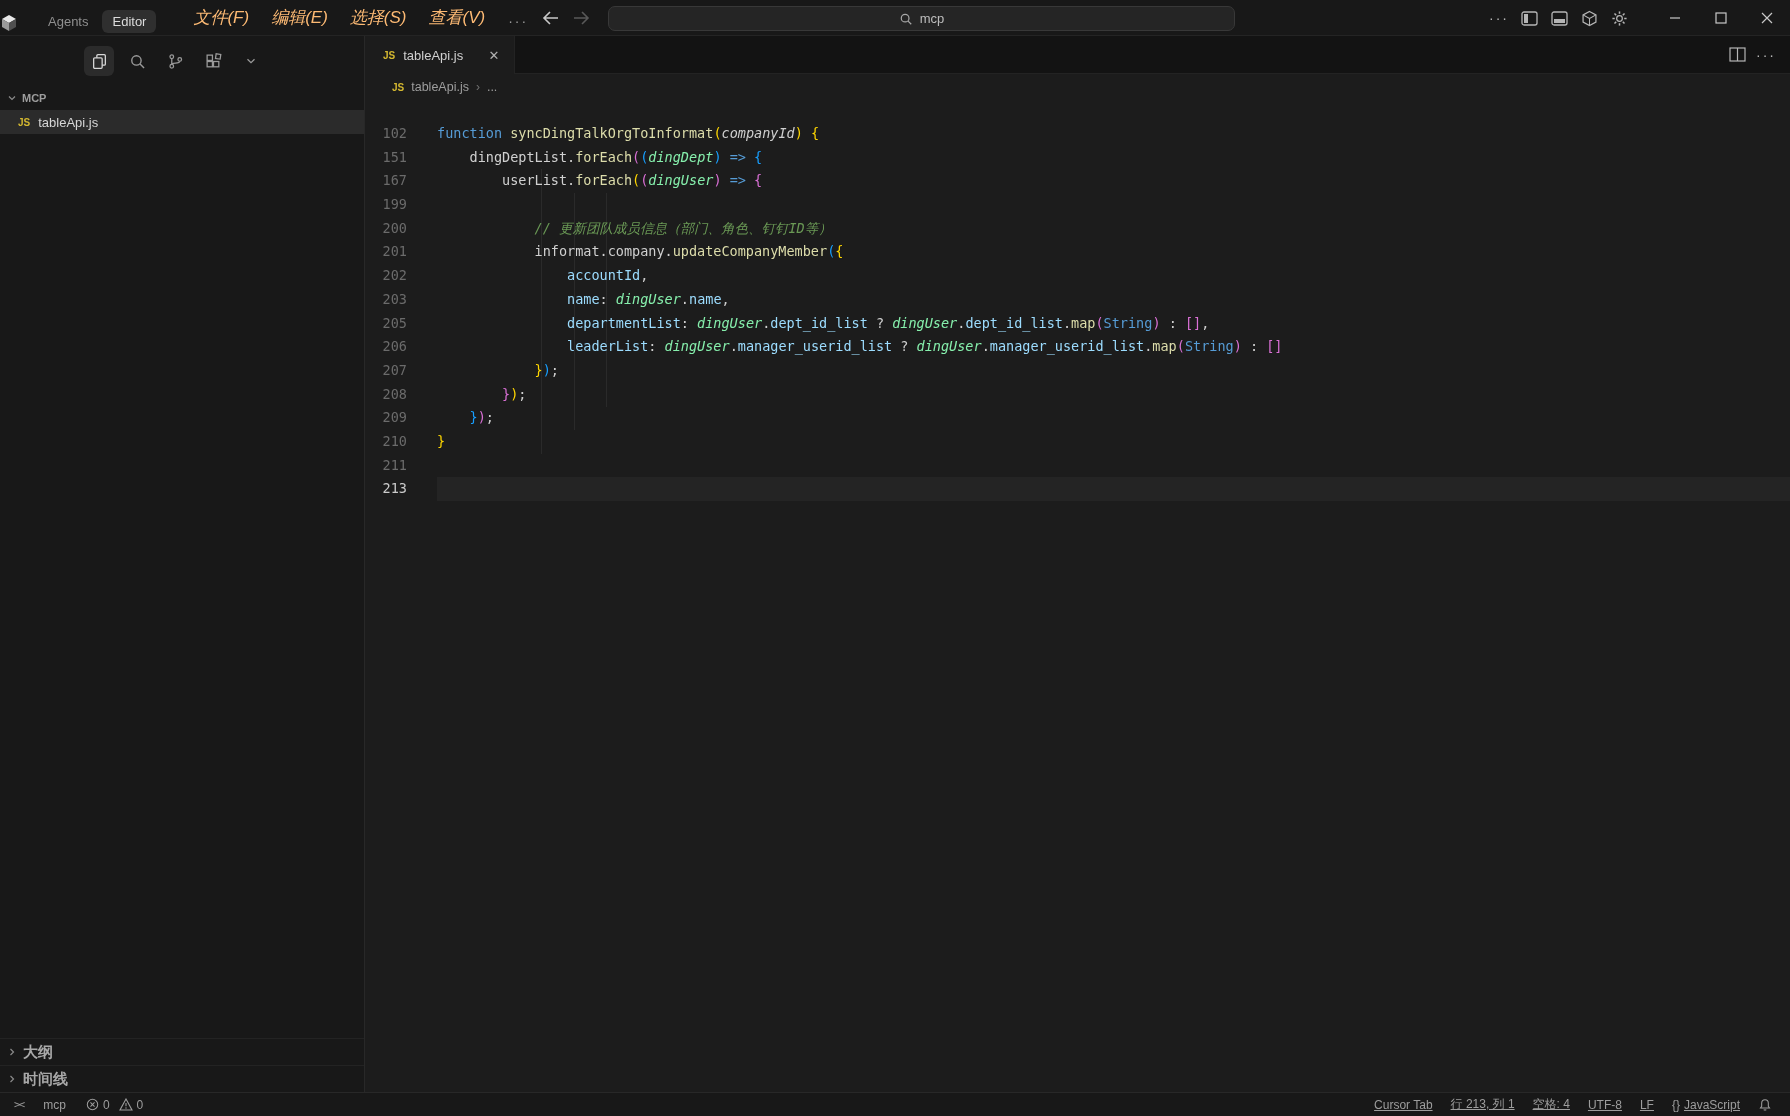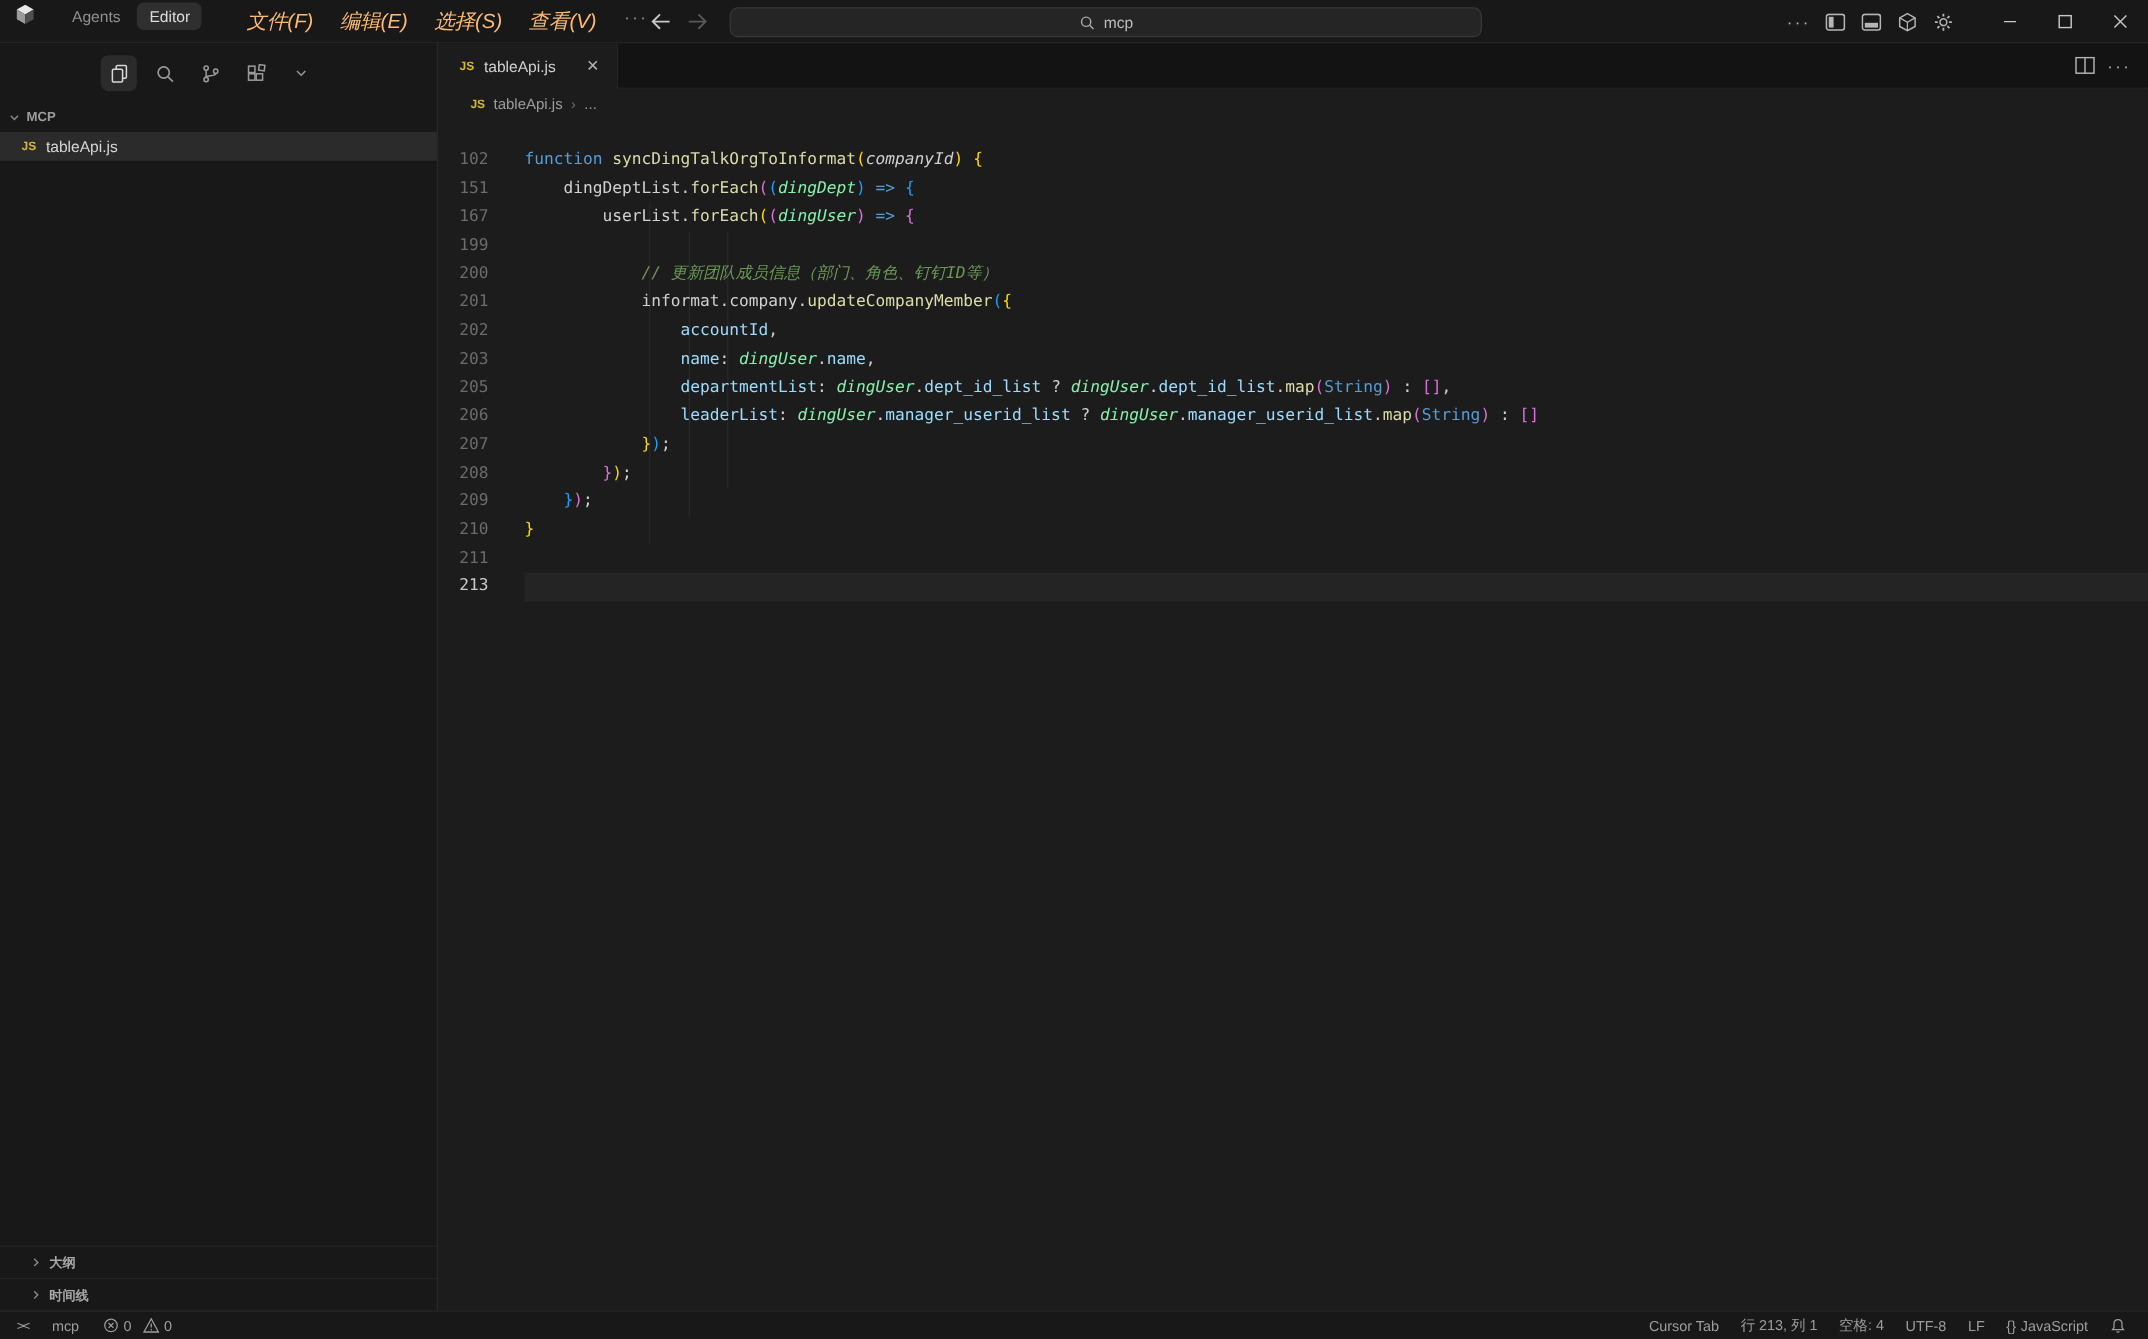--- a/index.html
+++ b/index.html
@@ -5,21 +5,21 @@
   * { margin:0; padding:0; box-sizing:border-box; }
   html,body { background:#000; }
   body { width:1790px; height:1116px; overflow:hidden;
          font-family:"Liberation Sans","DejaVu Sans",sans-serif; }
   .app { width:1790px; height:1116px; display:flex; flex-direction:column;
          background:#1c1c1c; color:#d0d0d0; }
 
   
   .titlebar { height:36px; flex:0 0 36px; background:#181818; display:flex; align-items:center;
               position:relative; border-bottom:1px solid #242424; }
-  .tb-left { display:flex; align-items:flex-start; gap:4px; padding-left:12px; }
+  .tb-left { display:flex; align-items:flex-end; gap:4px; }
   .logo { width:20px; height:20px; margin-right:14px; display:flex; align-items:center; }
   .tb-item { color:#8f8f8f; font-size:13px; padding:4px 10px; border-radius:6px; cursor:default; }
   .tb-pill { background:#2f2f2f; color:#dcdcdc; }
   .menu-item { color:#fdba74; font-size:17px; padding:4px 11px; border-radius:6px;font-style:italic; }
   .tb-more { color:#9a9a9a; font-size:14px; letter-spacing:2px; padding:4px 8px; }
   .nav-arrows { position:absolute; left:542px; top:0; height:36px; display:flex; align-items:center; gap:14px; }
   .searchbox { position:absolute; left:608px; top:6px; width:627px; height:25px;
                background:#252525; border:1px solid #383838; border-radius:7px;
                display:flex; align-items:center; justify-content:center; gap:7px;
                color:#bdbdbd; font-size:13px; }
@@ -35,22 +35,22 @@
   .sidebar { width:365px; flex:0 0 365px; background:#181818; border-right:1px solid #282828;
              display:flex; flex-direction:column; }
   .activity-row { height:50px; display:flex; align-items:center; padding-left:84px; gap:8px; }
   .act-btn { width:30px; height:30px; border-radius:6px; display:flex; align-items:center; justify-content:center; color:#9a9a9a; }
   .act-btn.active { background:#2b2b2b; color:#d8d8d8; }
   .side-section-header { height:24px; display:flex; align-items:center; gap:4px; padding-left:6px;
                          color:#9d9d9d; font-size:11px; font-weight:bold; }
   .file-item { height:24px; display:flex; align-items:center; gap:8px; padding-left:18px;
                background:#2b2b2b; color:#d6d6d6; font-size:13px; }
   .side-spacer { flex:1; }
-  .bottom-section { height:27px; display:flex; align-items:center; gap:5px; padding-left:24px;
-                    border-top:1px solid #232323; color:#a8a8a8; font-size:11px; font-weight:bold; }
+  .bottom-section { height:27px; display:flex; align-items:center; gap:5px; padding-left:6px;
+                    border-top:1px solid #232323; color:#a8a8a8; font-size:15px; font-weight:bold; }
   .js-badge { color:#d4b830; font-weight:bold; font-size:10px; font-family:"Liberation Sans",sans-serif; }
   .chev { color:#8a8a8a; }
 
   
   .editor-col { flex:1; min-width:0; display:flex; flex-direction:column; background:#1c1c1c; }
   .tabbar { height:38px; flex:0 0 38px; background:#131313; display:flex; border-bottom:1px solid #232323; }
   .tab { width:150px; background:#1c1c1c; display:flex; align-items:center; gap:8px; padding:0 10px 0 18px;
          border-right:1px solid #232323; font-size:13px; color:#d0d0d0; margin-bottom:-1px; }
   .tab-close { margin-left:auto; color:#b0b0b0; font-size:13px; width:20px; height:20px;
                display:flex; align-items:center; justify-content:center; border-radius:4px; }
@@ -79,21 +79,21 @@
   .tk-cm { color:#6a9955; font-style:italic; }
   .tk-b1 { color:#ffd700; }
   .tk-b2 { color:#da70d6; }
   .tk-b3 { color:#179fff; }
 
   
   .statusbar { height:24px; flex:0 0 24px; background:#181818; border-top:1px solid #282828;
                display:flex; align-items:center; font-size:12px; color:#9d9d9d; }
   .sb-left { display:flex; align-items:center; gap:4px; padding-left:6px; }
   .sb-item { display:flex; align-items:center; gap:4px; padding:0 8px; height:22px; }
-  .sb-right { margin-left:auto; display:flex; align-items:center; gap:2px; padding-right:10px; }
+  .sb-right { margin-left:auto; display:flex; align-items:center; gap:2px; padding-right:10px;text-decoration:underline; }
   .remote-glyph { font-family:"DejaVu Sans Mono",monospace; font-size:11px; letter-spacing:-2px; color:#9d9d9d; }
   svg { display:block; }
 </style>
 </head>
 <body>
 
 <div class="app">
 
   <div class="titlebar">
     <div class="tb-left">

